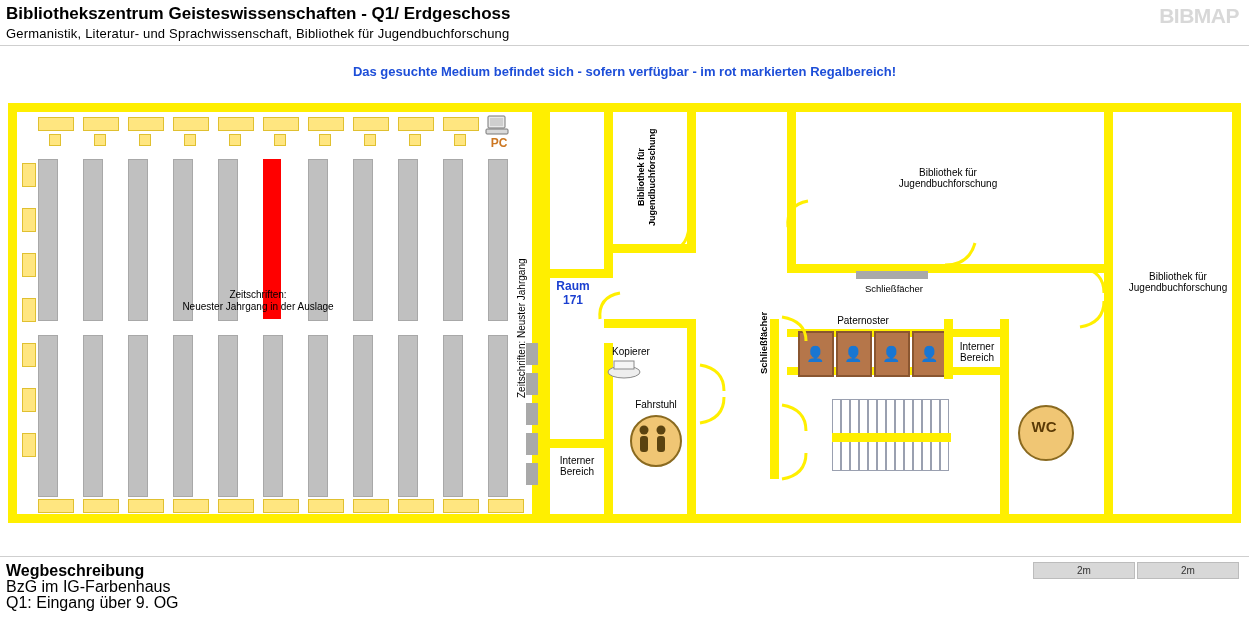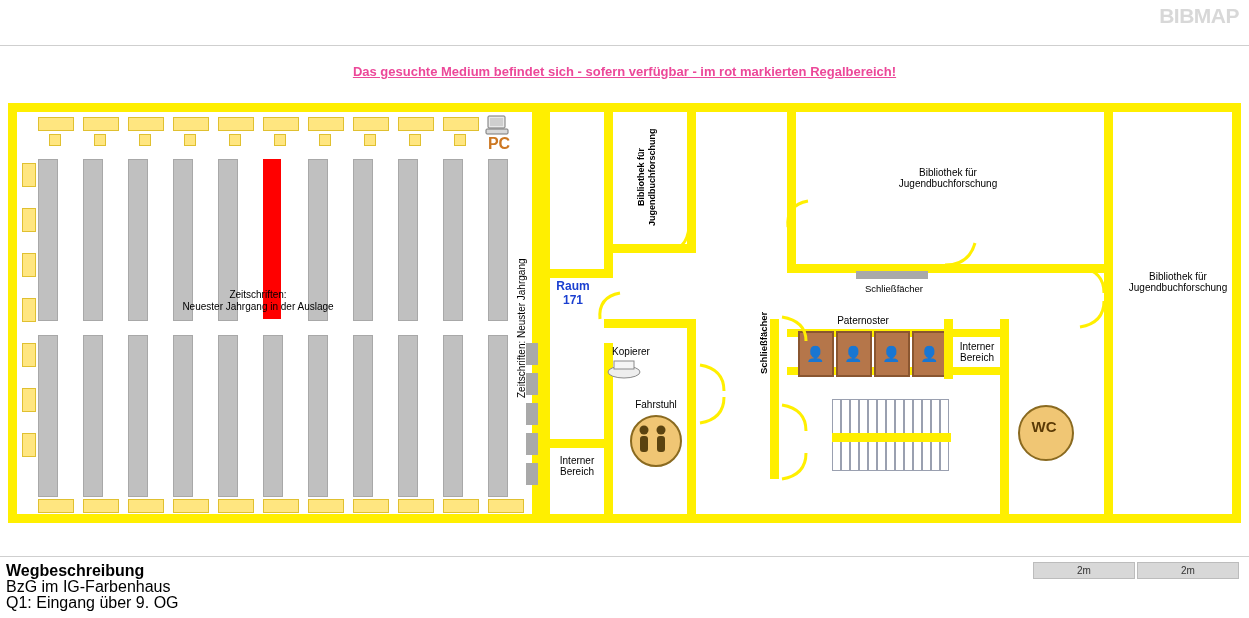--- a/index.html
+++ b/index.html
@@ -12,21 +12,21 @@
     overflow:hidden;
   }
   
   #header{position:absolute;left:0;top:0;width:1249px;height:46px;}
   #title{position:absolute;left:6px;top:4px;font-size:17px;font-weight:bold;white-space:nowrap;}
   #subtitle{position:absolute;left:6px;top:26px;font-size:13px;white-space:nowrap;letter-spacing:.2px;}
   #logo{position:absolute;right:10px;top:4px;font-size:21px;font-weight:bold;color:#d8d8d8;letter-spacing:-0.5px;}
   #headerline{position:absolute;left:0;top:45px;width:1249px;height:1px;background:#cfcfcf;}
 
   #notice{position:absolute;left:0;top:64px;width:1249px;text-align:center;
-          font-size:13px;font-weight:bold;color:#ec4899;text-decoration:underline;}
+          font-size:13px;font-weight:bold;color:#1d4ed8;}
 
   
   #map{position:absolute;left:8px;top:103px;width:1233px;height:420px;background:#ffffff;}
   .wall{position:absolute;background:#ffef00;}
   .lbl{position:absolute;font-size:9.5px;line-height:11px;text-align:center;color:#000;}
   .lbl.b{font-weight:bold;}
   .vert{writing-mode:vertical-rl;transform:rotate(180deg);}
   .shelf{position:absolute;background:#c0c0c0;border:1px solid #a8a8a8;}
   .redshelf{position:absolute;background:#ff0000;}
   .ybox{position:absolute;background:#ffe680;border:1px solid #e0c030;}
@@ -46,20 +46,22 @@
   #footer{position:absolute;left:6px;top:563px;font-size:16px;line-height:16px;}
   #footer .h{font-weight:bold;}
   #scale{position:absolute;right:8px;top:562px;width:208px;height:15px;}
   .scalebox{position:absolute;top:0;height:15px;background:#d8d8d8;border:1px solid #bcbcbc;
             font-size:10px;color:#333;text-align:center;line-height:15px;}
 </style>
 </head>
 <body>
 
 <div id="header">
+  <div id="title">Bibliothekszentrum Geisteswissenschaften - Q1/ Erdgeschoss</div>
+  <div id="subtitle">Germanistik, Literatur- und Sprachwissenschaft, Bibliothek für Jugendbuchforschung</div>
   <div id="logo">BIBMAP</div>
   <div id="headerline"></div>
 </div>
 
 <div id="notice">Das gesuchte Medium befindet sich - sofern verfügbar -  im rot markierten Regalbereich!</div>
 
 <div id="map">
 
   <div class="wall" style="left:0;top:0;width:1233px;height:9px;"></div>
   <div class="wall" style="left:0;top:411px;width:1233px;height:9px;"></div>
@@ -140,21 +142,21 @@
   <div class="grey" style="left:518px;top:330px;width:12px;height:22px;"></div>
   <div class="grey" style="left:518px;top:360px;width:12px;height:22px;"></div>
 
   <div style="position:absolute;left:477px;top:12px;width:26px;height:22px;">
     <svg width="26" height="22" viewBox="0 0 26 22">
       <rect x="3" y="1" width="17" height="12" rx="1" fill="#e9e9e9" stroke="#777"></rect>
       <rect x="5" y="3" width="13" height="8" fill="#cfcfcf"></rect>
       <rect x="1" y="14" width="22" height="5" rx="1" fill="#d9d9d9" stroke="#777"></rect>
     </svg>
   </div>
-  <div class="lbl b" style="left:472px;top:35px;width:38px;font-size:16px;color:#cc7722;">PC</div>
+  <div class="lbl b" style="left:472px;top:35px;width:38px;font-size:12px;color:#cc7722;">PC</div>
 
   <div class="lbl vert" style="left:508px;top:130px;width:14px;height:190px;font-size:10px;">Zeitschriften: Neuster Jahrgang</div>
 
   <div class="lbl" style="left:160px;top:186px;width:180px;font-size:10px;">Zeitschriften:</div>
   <div class="lbl" style="left:120px;top:198px;width:260px;font-size:10px;">Neuester Jahrgang in der Auslage</div>
 
   <div class="wall" style="left:533px;top:0;width:9px;height:420px;"></div>
   <div class="wall" style="left:596px;top:0;width:9px;height:175px;"></div>
   <div class="wall" style="left:533px;top:166px;width:72px;height:9px;"></div>
 

